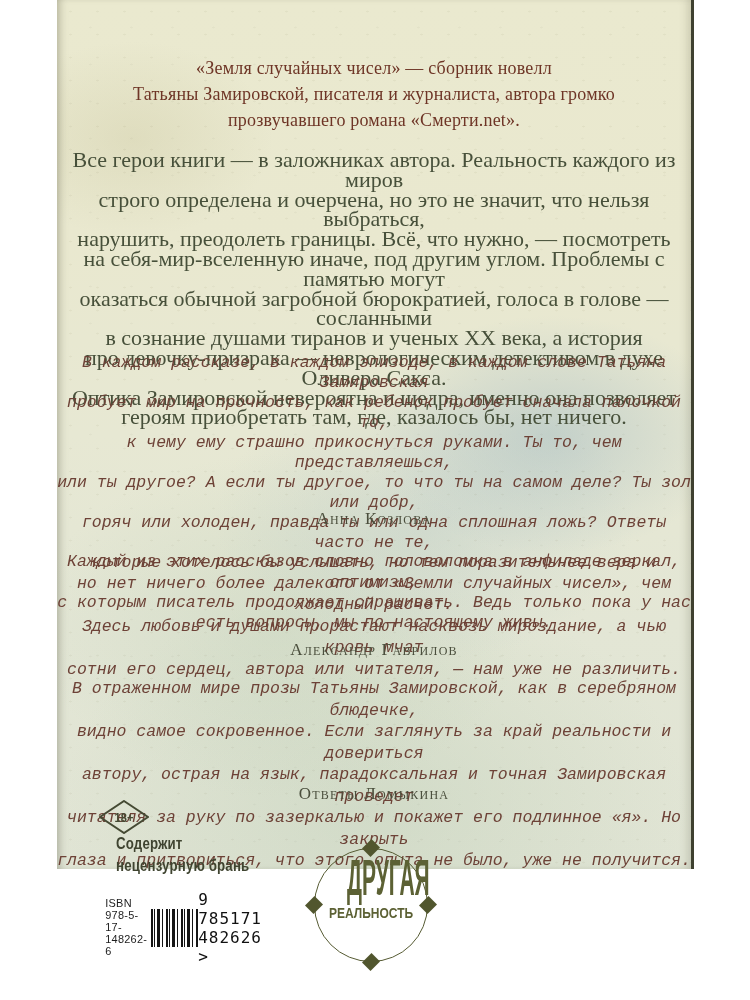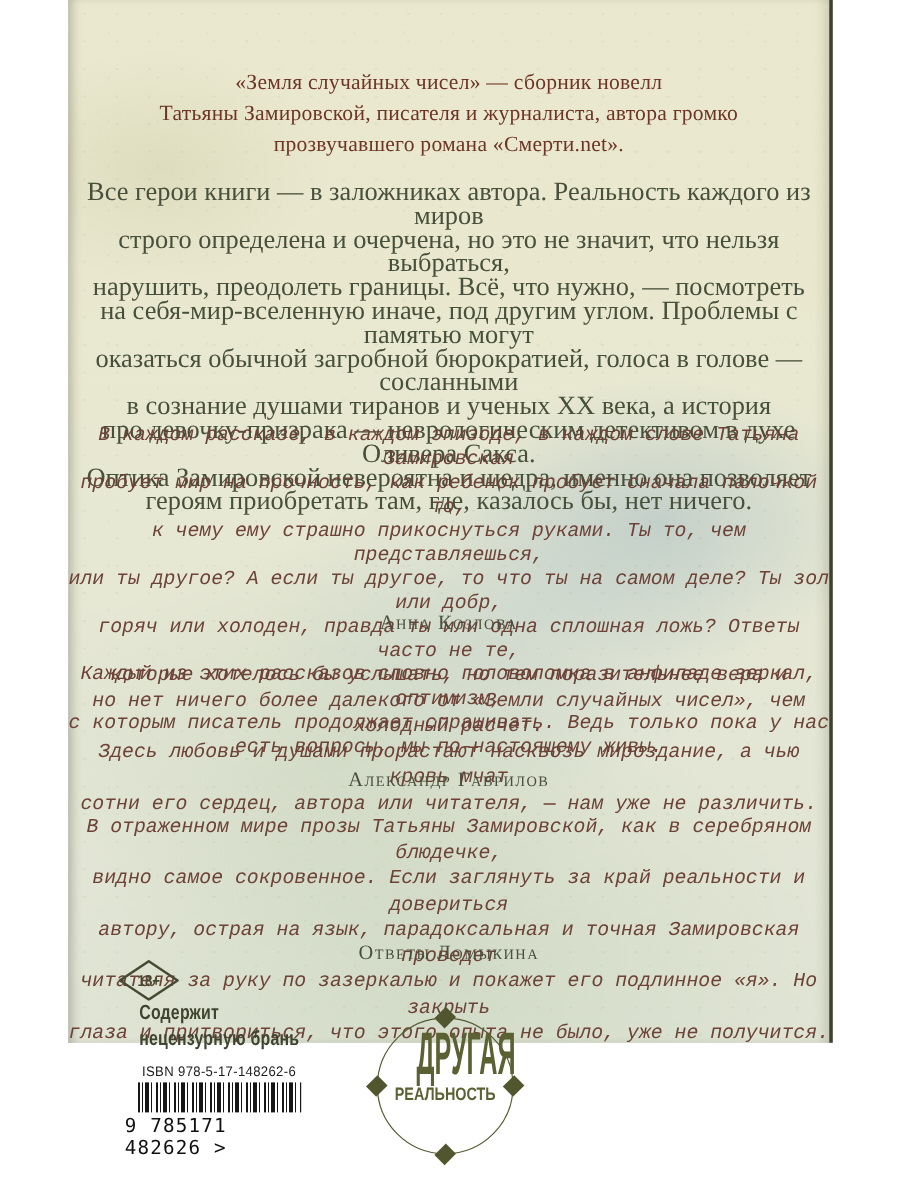--- a/index.html
+++ b/index.html
@@ -61,21 +61,21 @@
   .warning{
     position:absolute;left:59px;top:833px;
     font-family:"Liberation Sans","DejaVu Sans",sans-serif;
     font-size:17px;line-height:22px;font-weight:bold;color:#3f4430;
     transform:scaleX(.78);transform-origin:left top;letter-spacing:.2px;
     text-align:left;
   }
   .isbn-box{
     position:absolute;left:47px;top:886px;width:158px;height:82px;
     background:#ffffff;border-radius:5px;
-    display:flex;flex-direction:column;align-items:center;justify-content:center;
+    display:flex;align-items:center;justify-content:center;
     padding:2px 0;box-sizing:border-box;
   }
   .isbn-label{
     font-family:"Liberation Sans","DejaVu Sans",sans-serif;
     font-size:11.5px;color:#1c1c1c;letter-spacing:.3px;transform:scaleX(.95);
   }
   .bars{
     width:136px;height:38px;margin-top:2px;
     background-image:repeating-linear-gradient(90deg,
       #161616 0 2px, #ffffff 2px 3px, #161616 3px 4px, #ffffff 4px 6px,

